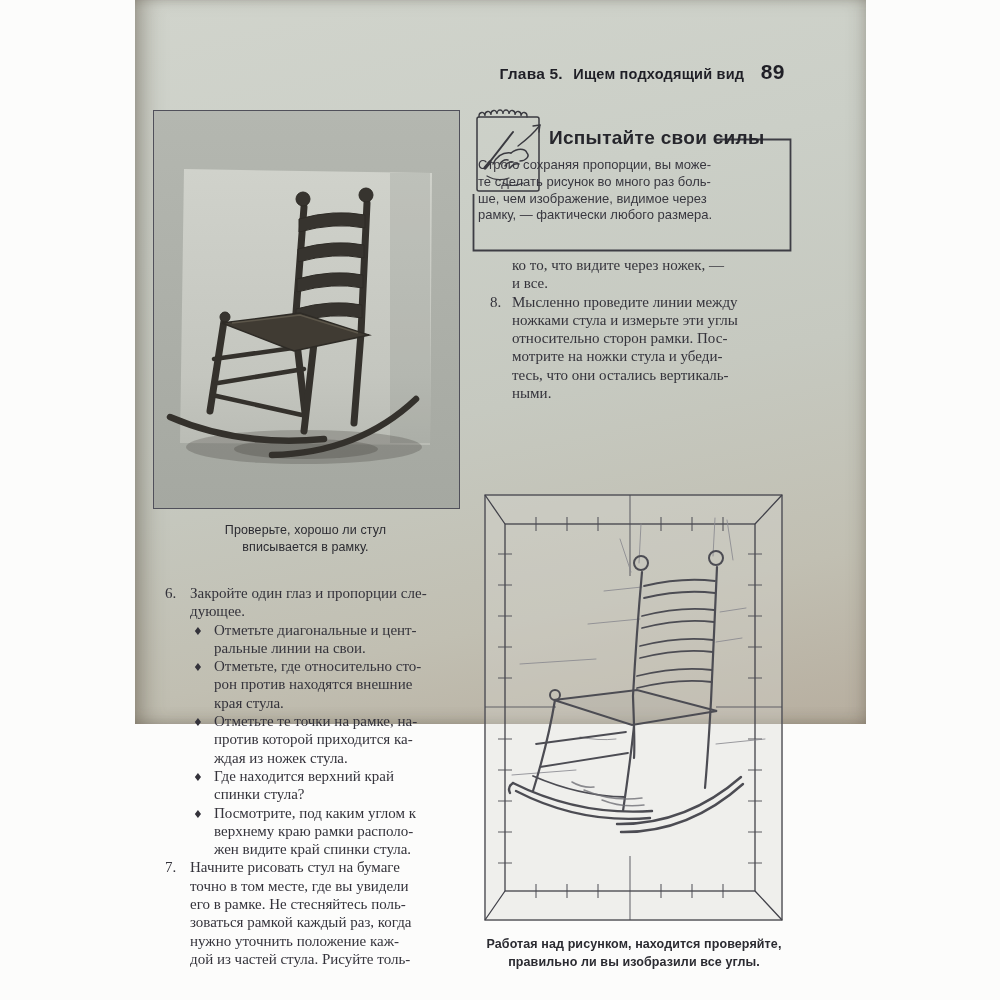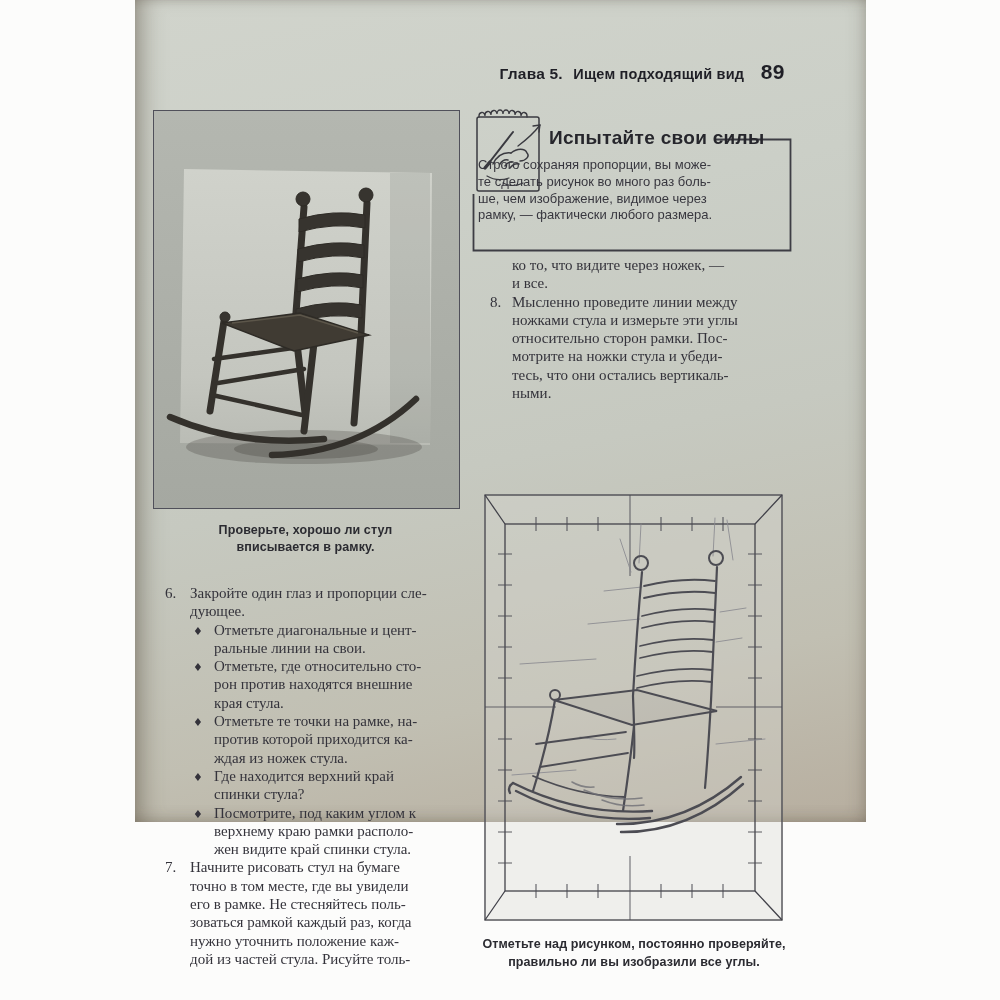--- a/index.html
+++ b/index.html
@@ -3,21 +3,21 @@
 <meta charset="utf-8">
 <style>
   html,body{margin:0;padding:0;}
   body{
     width:1000px;height:1000px;overflow:hidden;
     background:#fcfcfb;
     font-family:"Liberation Sans",sans-serif;
     position:relative;
   }
   .page{
-    position:absolute;left:135px;top:0;width:731px;height:822px;
+    position:absolute;left:135px;top:0;width:731px;height:724px;
     background:linear-gradient(168deg,#d1d4cc 0%,#cace c4 0%,#cbcfc7 30%,#c6c9c0 55%,#c1bfb2 80%,#b7ae9f 100%);
     background:linear-gradient(168deg,#d1d4cc 0%,#cbcfc7 30%,#c6c9c0 55%,#c1bfb2 80%,#b7ae9f 100%);
     box-shadow:
       inset 18px 0 26px -14px rgba(70,58,42,.50),
       inset -12px 0 18px -10px rgba(70,58,42,.28),
       inset 0 -10px 16px -9px rgba(70,58,42,.22),
       inset 0 6px 10px -7px rgba(70,58,42,.18);
   }
   .page *{position:absolute;}
 
@@ -25,21 +25,21 @@
   .page-header{left:0;top:60px;width:650px;text-align:right;color:#1f1f26;white-space:nowrap;}
   .page-header .chapter{position:static;font-weight:700;font-size:15.5px;letter-spacing:.2px;}
   .page-header .chapter-title{position:static;font-weight:700;font-size:14.5px;margin-left:6px;letter-spacing:.2px;}
   .page-header .page-number{position:static;font-weight:700;font-size:21px;margin-left:12px;letter-spacing:.5px;}
 
   
   .photo{left:18px;top:110px;width:305px;height:397px;border:1.6px solid #50505a;margin:0;
          background:linear-gradient(180deg,#b2b5ae,#a8aba4);}
   .photo svg{position:static;display:block;}
   .photo-caption{left:18px;top:522px;width:305px;text-align:center;
-    font-weight:700;font-size:12.5px;line-height:17px;color:#2b2b31;white-space:pre-line;letter-spacing:.1px;}
+    font-weight:400;font-size:12.5px;line-height:17px;color:#2b2b31;white-space:pre-line;letter-spacing:.1px;}
 
   
   .serif-block{font-family:"Liberation Serif",serif;font-size:15px;line-height:18.3px;color:#34333b;}
   .left-text{left:30px;top:584px;width:304px;}
   .right-text{left:355px;top:256px;width:316px;}
   .item{position:relative;}
   .item .marker{position:absolute;left:0;top:0;}
   .left-text .item.num{padding-left:25px;}
   .right-text .item.num{padding-left:22px;}
   .right-text .item.cont{padding-left:22px;}
@@ -249,16 +249,16 @@
         <path d="M29,289 Q95,322 168,317 M32,297 Q96,330 166,324" stroke-width="2.4"></path>
         <path d="M133,330 Q202,331 257,283 M137,338 Q204,339 259,290" stroke-width="2.4"></path>
         <path d="M29,289 q-6,4 -3,10" stroke-width="2.4"></path>
       </g>
 
       <g stroke="#6f6f75" fill="none" stroke-width="1.5" opacity=".8" stroke-linecap="round">
         <path d="M100,296 q28,12 58,8 M118,306 q20,8 42,5 M88,288 q10,6 22,5"></path>
       </g>
     </svg>
   </figure>
-  <div class="sketch-caption">Отметьте над рисунком, постоянно проверяйте,
+  <div class="sketch-caption">Работая над рисунком, находится проверяйте,
 правильно ли вы изобразили все углы.</div>
 
 </div>
 
 </body></html>

